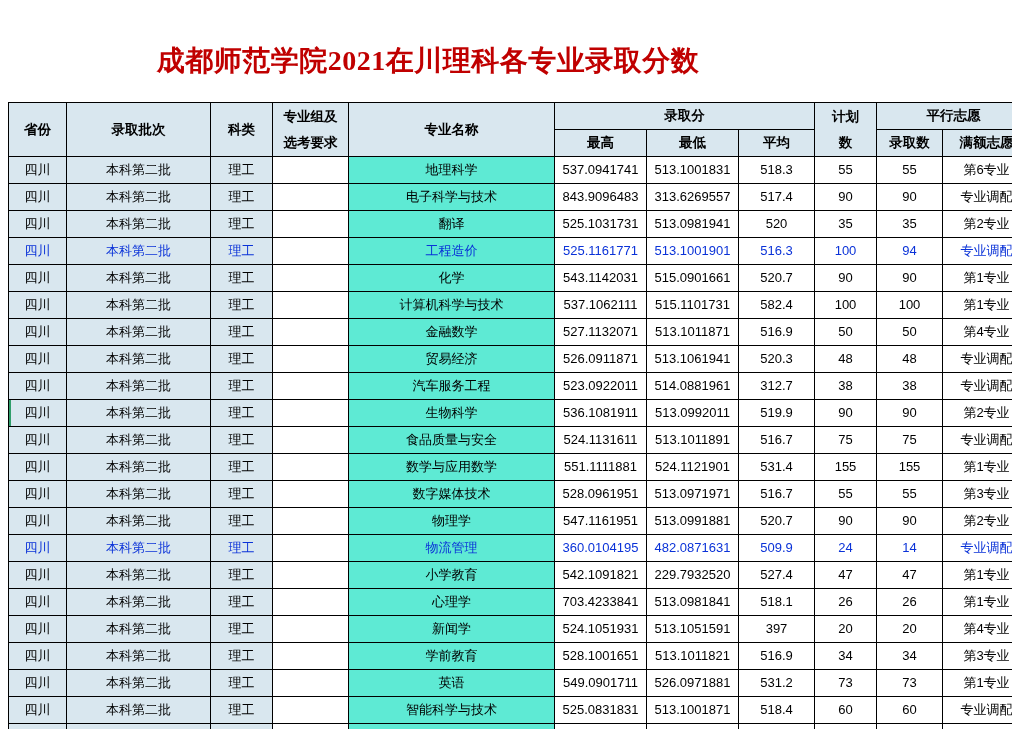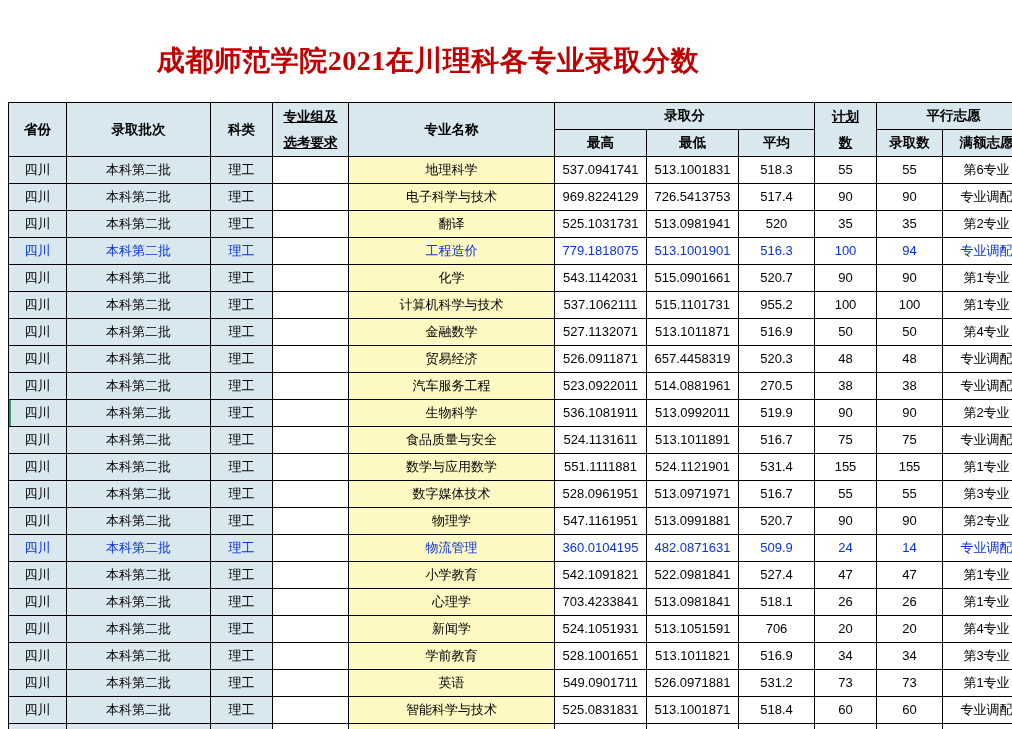--- a/index.html
+++ b/index.html
@@ -53,21 +53,21 @@
     font-weight: bold;
     font-size: 13.5px;
   }
   td.c-prov, td.c-batch, td.c-kelei {
     background: #d9e7ef;
   }
   td.c-group {
     background: #ffffff;
   }
   td.c-major {
-    background: #fef9c3;
+    background: #5eead4;
     margin-left: 46px;
   }
   td.c-num {
     background: #ffffff;
   }
   td.c-plan, td.c-luqu, td.c-manv, td.c-zhengji {
     background: #ffffff;
   }
   tr.blue td {
     color: #0a32d8;
@@ -82,21 +82,20 @@
   col.w-min    { width: 92px; }
   col.w-avg    { width: 76px; }
   col.w-plan   { width: 62px; }
   col.w-luqu   { width: 66px; }
   col.w-man    { width: 88px; }
   .two-line {
     line-height: 15px;
     font-size: 12.5px;
     white-space: normal;
     padding: 0 2px;
-    text-decoration: underline;
   }
   .greenmark {
     box-shadow: inset 2px 0 0 #2f9e6a;
   }
 </style>
 </head>
 <body>
 
 <div id="sheet">
 
@@ -157,22 +156,22 @@
           <td class="c-plan">55</td>
           <td class="c-luqu">55</td>
           <td class="c-manv">第6专业</td>
         </tr>
         <tr>
           <td class="c-prov">四川</td>
           <td class="c-batch">本科第二批</td>
           <td class="c-kelei">理工</td>
           <td class="c-group"></td>
           <td class="c-major">电子科学与技术</td>
-          <td class="c-num">969.8224129</td>
-          <td class="c-num">726.5413753</td>
+          <td class="c-num">843.9096483</td>
+          <td class="c-num">313.6269557</td>
           <td class="c-num">517.4</td>
           <td class="c-plan">90</td>
           <td class="c-luqu">90</td>
           <td class="c-manv">专业调配</td>
         </tr>
         <tr>
           <td class="c-prov">四川</td>
           <td class="c-batch">本科第二批</td>
           <td class="c-kelei">理工</td>
           <td class="c-group"></td>
@@ -183,21 +182,21 @@
           <td class="c-plan">35</td>
           <td class="c-luqu">35</td>
           <td class="c-manv">第2专业</td>
         </tr>
         <tr class="blue">
           <td class="c-prov">四川</td>
           <td class="c-batch">本科第二批</td>
           <td class="c-kelei">理工</td>
           <td class="c-group"></td>
           <td class="c-major">工程造价</td>
-          <td class="c-num">779.1818075</td>
+          <td class="c-num">525.1161771</td>
           <td class="c-num">513.1001901</td>
           <td class="c-num">516.3</td>
           <td class="c-plan">100</td>
           <td class="c-luqu">94</td>
           <td class="c-manv">专业调配</td>
         </tr>
         <tr>
           <td class="c-prov">四川</td>
           <td class="c-batch">本科第二批</td>
           <td class="c-kelei">理工</td>
@@ -211,21 +210,21 @@
           <td class="c-manv">第1专业</td>
         </tr>
         <tr>
           <td class="c-prov">四川</td>
           <td class="c-batch">本科第二批</td>
           <td class="c-kelei">理工</td>
           <td class="c-group"></td>
           <td class="c-major">计算机科学与技术</td>
           <td class="c-num">537.1062111</td>
           <td class="c-num">515.1101731</td>
-          <td class="c-num">955.2</td>
+          <td class="c-num">582.4</td>
           <td class="c-plan">100</td>
           <td class="c-luqu">100</td>
           <td class="c-manv">第1专业</td>
         </tr>
         <tr>
           <td class="c-prov">四川</td>
           <td class="c-batch">本科第二批</td>
           <td class="c-kelei">理工</td>
           <td class="c-group"></td>
           <td class="c-major">金融数学</td>
@@ -236,35 +235,35 @@
           <td class="c-luqu">50</td>
           <td class="c-manv">第4专业</td>
         </tr>
         <tr>
           <td class="c-prov">四川</td>
           <td class="c-batch">本科第二批</td>
           <td class="c-kelei">理工</td>
           <td class="c-group"></td>
           <td class="c-major">贸易经济</td>
           <td class="c-num">526.0911871</td>
-          <td class="c-num">657.4458319</td>
+          <td class="c-num">513.1061941</td>
           <td class="c-num">520.3</td>
           <td class="c-plan">48</td>
           <td class="c-luqu">48</td>
           <td class="c-manv">专业调配</td>
         </tr>
         <tr>
           <td class="c-prov">四川</td>
           <td class="c-batch">本科第二批</td>
           <td class="c-kelei">理工</td>
           <td class="c-group"></td>
           <td class="c-major">汽车服务工程</td>
           <td class="c-num">523.0922011</td>
           <td class="c-num">514.0881961</td>
-          <td class="c-num">270.5</td>
+          <td class="c-num">312.7</td>
           <td class="c-plan">38</td>
           <td class="c-luqu">38</td>
           <td class="c-manv">专业调配</td>
         </tr>
         <tr>
           <td class="c-prov greenmark">四川</td>
           <td class="c-batch">本科第二批</td>
           <td class="c-kelei">理工</td>
           <td class="c-group"></td>
           <td class="c-major">生物科学</td>
@@ -340,21 +339,21 @@
           <td class="c-luqu">14</td>
           <td class="c-manv">专业调配</td>
         </tr>
         <tr>
           <td class="c-prov">四川</td>
           <td class="c-batch">本科第二批</td>
           <td class="c-kelei">理工</td>
           <td class="c-group"></td>
           <td class="c-major">小学教育</td>
           <td class="c-num">542.1091821</td>
-          <td class="c-num">522.0981841</td>
+          <td class="c-num">229.7932520</td>
           <td class="c-num">527.4</td>
           <td class="c-plan">47</td>
           <td class="c-luqu">47</td>
           <td class="c-manv">第1专业</td>
         </tr>
         <tr>
           <td class="c-prov">四川</td>
           <td class="c-batch">本科第二批</td>
           <td class="c-kelei">理工</td>
           <td class="c-group"></td>
@@ -367,21 +366,21 @@
           <td class="c-manv">第1专业</td>
         </tr>
         <tr>
           <td class="c-prov">四川</td>
           <td class="c-batch">本科第二批</td>
           <td class="c-kelei">理工</td>
           <td class="c-group"></td>
           <td class="c-major">新闻学</td>
           <td class="c-num">524.1051931</td>
           <td class="c-num">513.1051591</td>
-          <td class="c-num">706</td>
+          <td class="c-num">397</td>
           <td class="c-plan">20</td>
           <td class="c-luqu">20</td>
           <td class="c-manv">第4专业</td>
         </tr>
         <tr>
           <td class="c-prov">四川</td>
           <td class="c-batch">本科第二批</td>
           <td class="c-kelei">理工</td>
           <td class="c-group"></td>
           <td class="c-major">学前教育</td>

